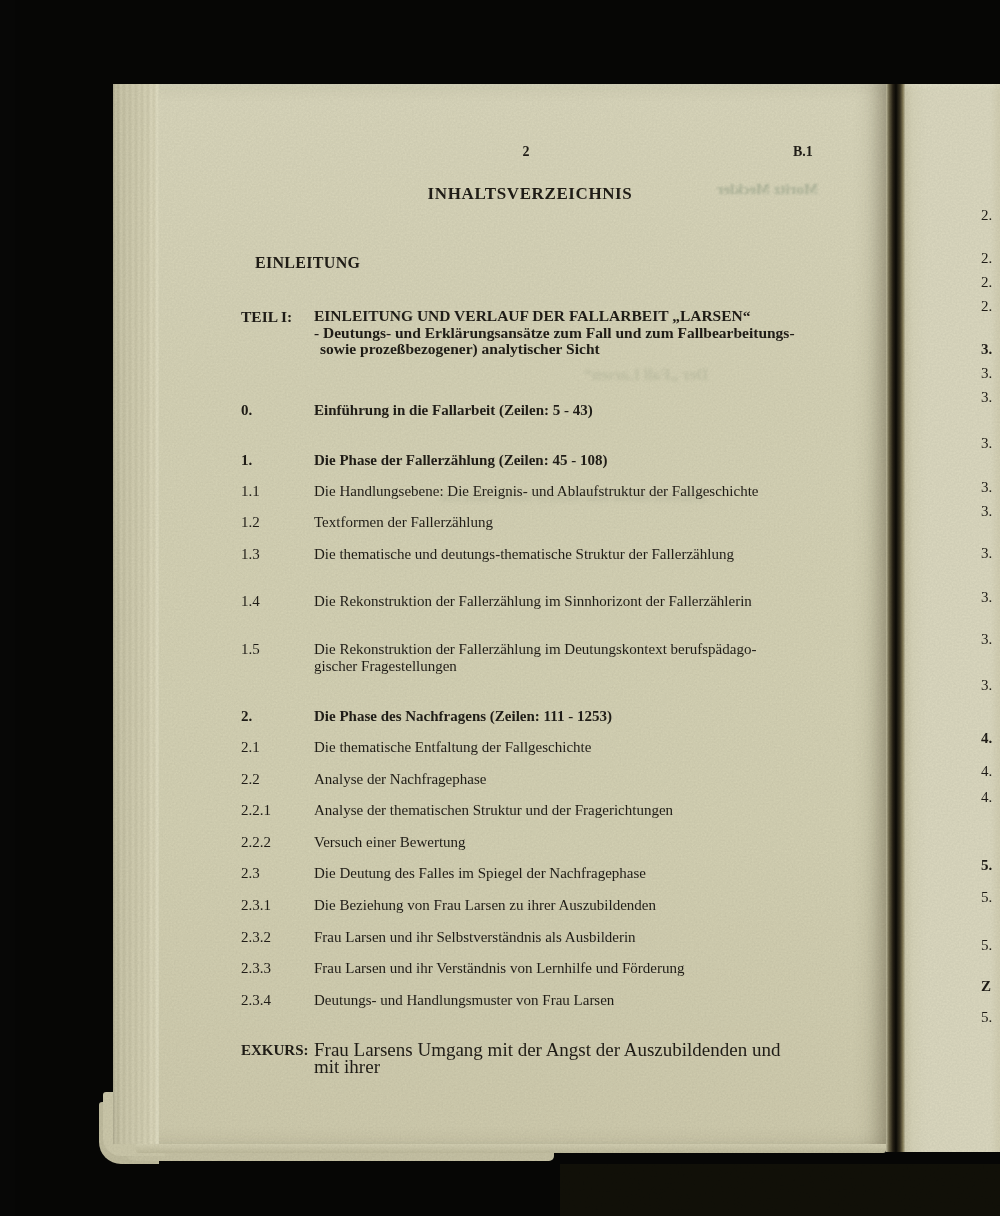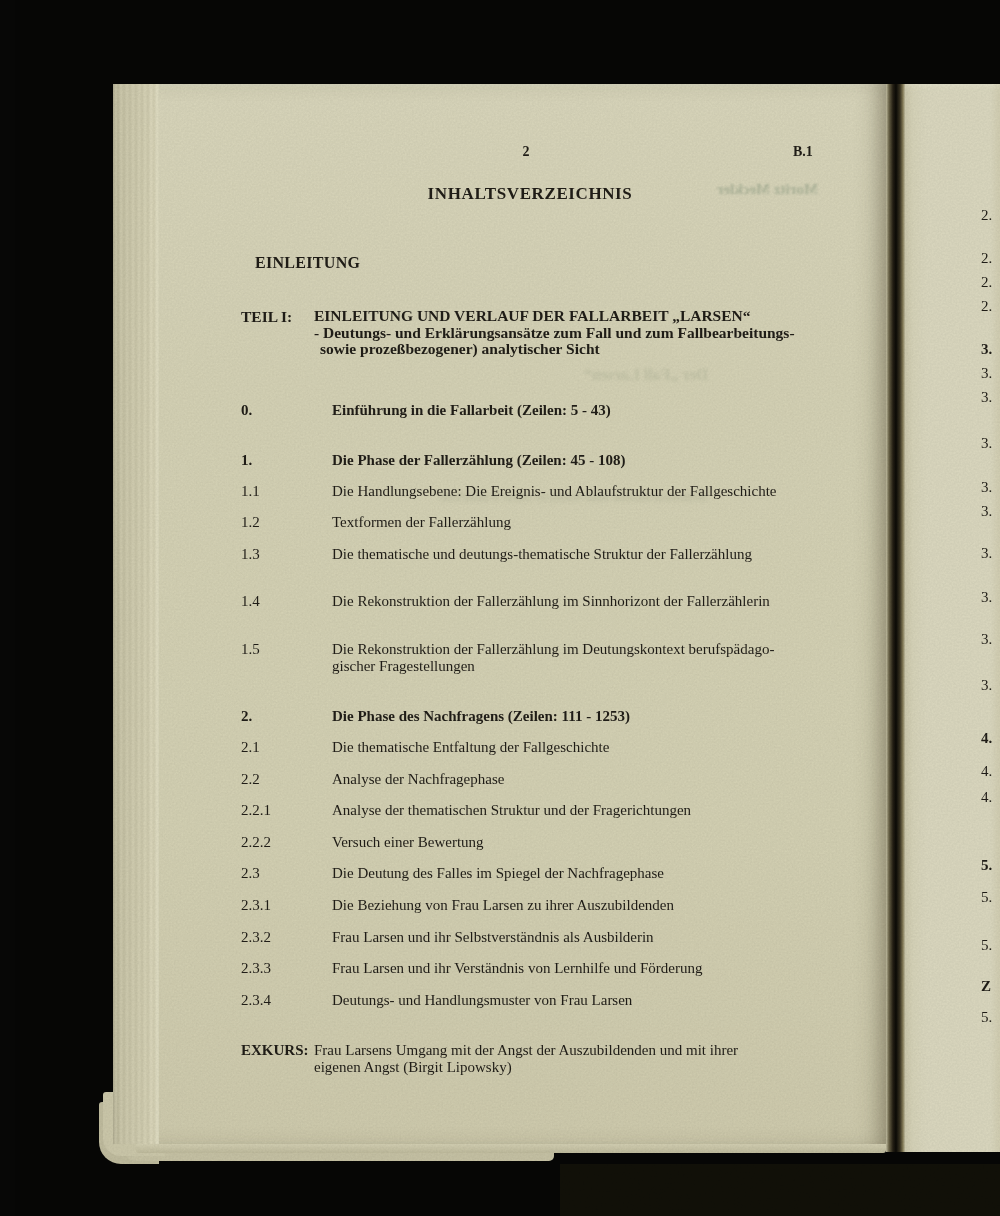--- a/index.html
+++ b/index.html
@@ -55,25 +55,25 @@
   .title{position:absolute;left:330px;top:184px;width:400px;margin:0;text-align:center;
          font-size:17px;font-weight:bold;letter-spacing:.6px;}
   .einleitung{position:absolute;left:241px;top:254px;font-size:16px;font-weight:bold;letter-spacing:.3px;margin-left:14px;}
   .teil-label{position:absolute;left:241px;top:308px;font-size:15.5px;font-weight:bold;}
   .teil-lines{position:absolute;left:314px;top:308px;width:545px;
               font-size:15.5px;font-weight:bold;line-height:16.6px;}
   .teil-lines .ind{padding-left:6px;}
 
   .entry{position:absolute;left:0;width:1000px;font-size:15px;line-height:16.5px;}
   .entry .num{position:absolute;left:241px;}
-  .entry .txt{position:absolute;left:332px;width:575px;}
+  .entry .txt{position:absolute;left:314px;width:575px;}
   .entry.b{font-weight:bold;}
 
   .exkurs-label{position:absolute;left:241px;top:1042px;font-size:15px;font-weight:bold;}
-  .exkurs-text{position:absolute;left:314px;top:1042px;width:480px;font-size:15px;line-height:16.5px;}
+  .exkurs-text{position:absolute;left:314px;top:1042px;width:480px;font-size:19px;line-height:16.5px;}
 
   .rnum{position:absolute;left:981px;font-size:15px;line-height:16px;}
   .rnum.b{font-weight:bold;}
 
   
   .bleed{position:absolute;transform:scaleX(-1);font-weight:bold;color:#87987e;}
   .bl-author{left:668px;top:181px;width:150px;font-size:15px;opacity:.5;filter:blur(1.2px);}
   .bl-falltitle{left:543px;top:366px;width:165px;font-size:16px;opacity:.3;filter:blur(1.8px);color:#9aa386;}
   .bl-midline{left:383px;top:489px;width:380px;font-size:14px;opacity:.3;filter:blur(2.3px);
               text-align:center;color:#9aa085;}
@@ -217,21 +217,20 @@
           <span class="num">2.3.4</span>
           <div class="txt">
             <div>Deutungs- und Handlungsmuster von Frau Larsen</div>
           </div>
         </div>
       </div>
 
     <div class="exkurs-label">EXKURS:</div>
     <div class="exkurs-text" id="exkurs-text">
         <div>Frau Larsens Umgang mit der Angst der Auszubildenden und mit ihrer</div>
-        <div>eigenen Angst (Birgit Lipowsky)</div>
       </div>
 
     <div id="right-nums">
         <div class="rnum" style="top: 207px;">2.</div>
         <div class="rnum" style="top: 250px;">2.</div>
         <div class="rnum" style="top: 274px;">2.</div>
         <div class="rnum" style="top: 298px;">2.</div>
         <div class="rnum b" style="top: 341px;">3.</div>
         <div class="rnum" style="top: 365px;">3.</div>
         <div class="rnum" style="top: 389px;">3.</div>

